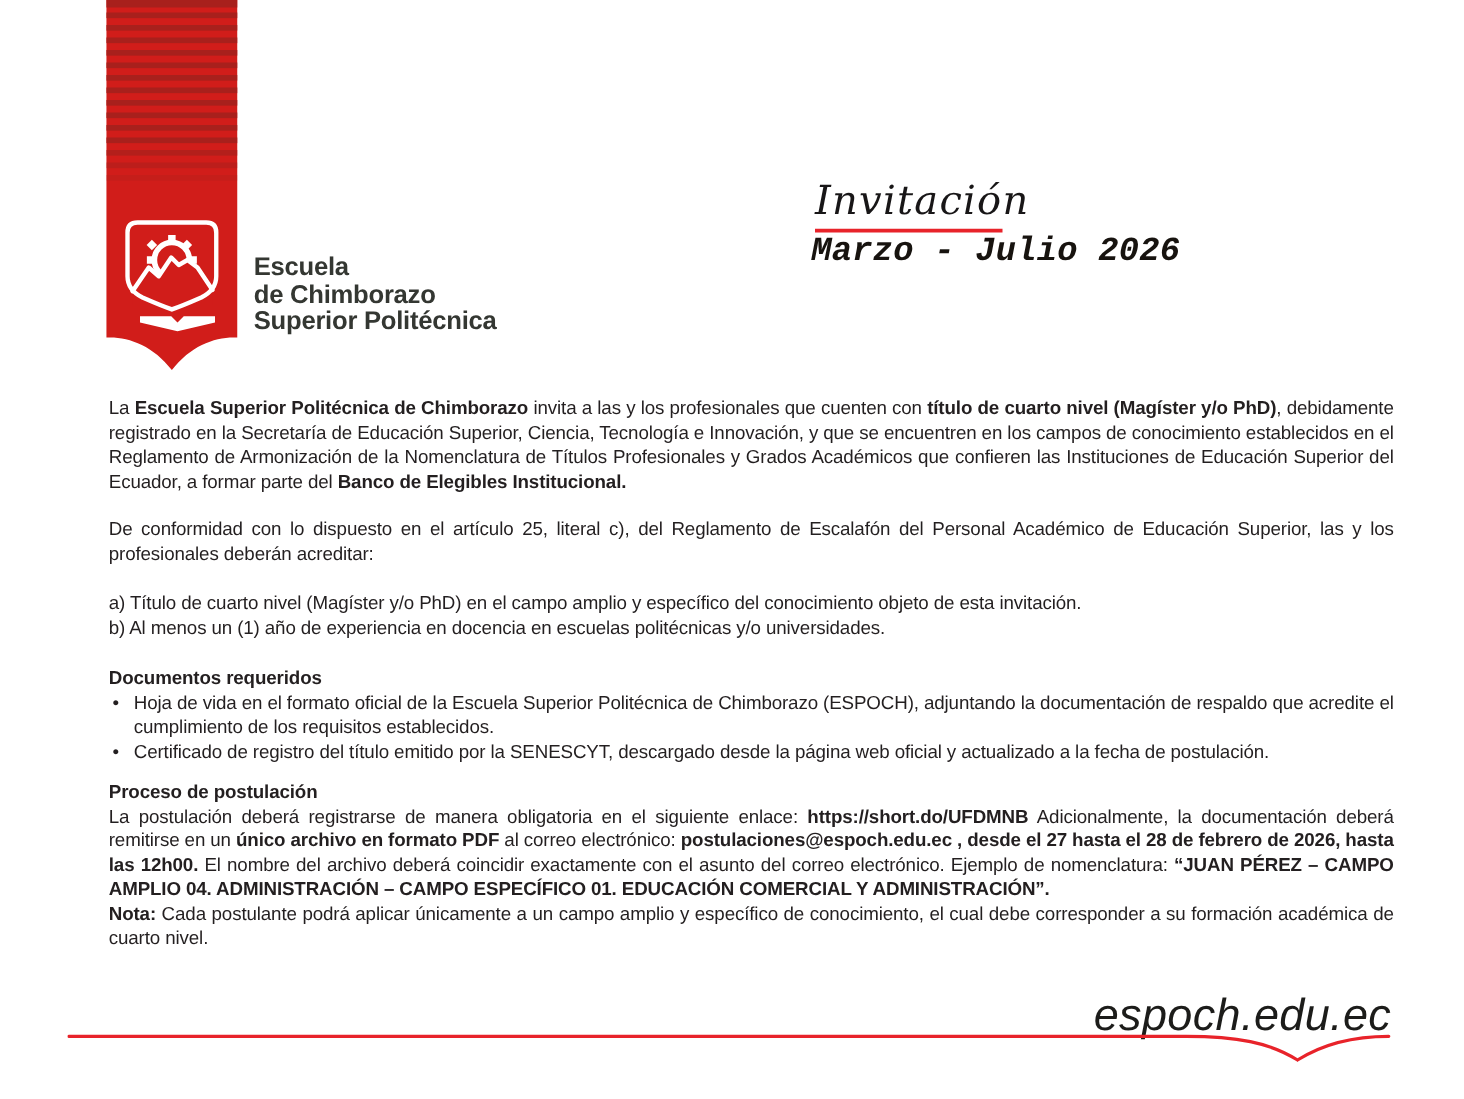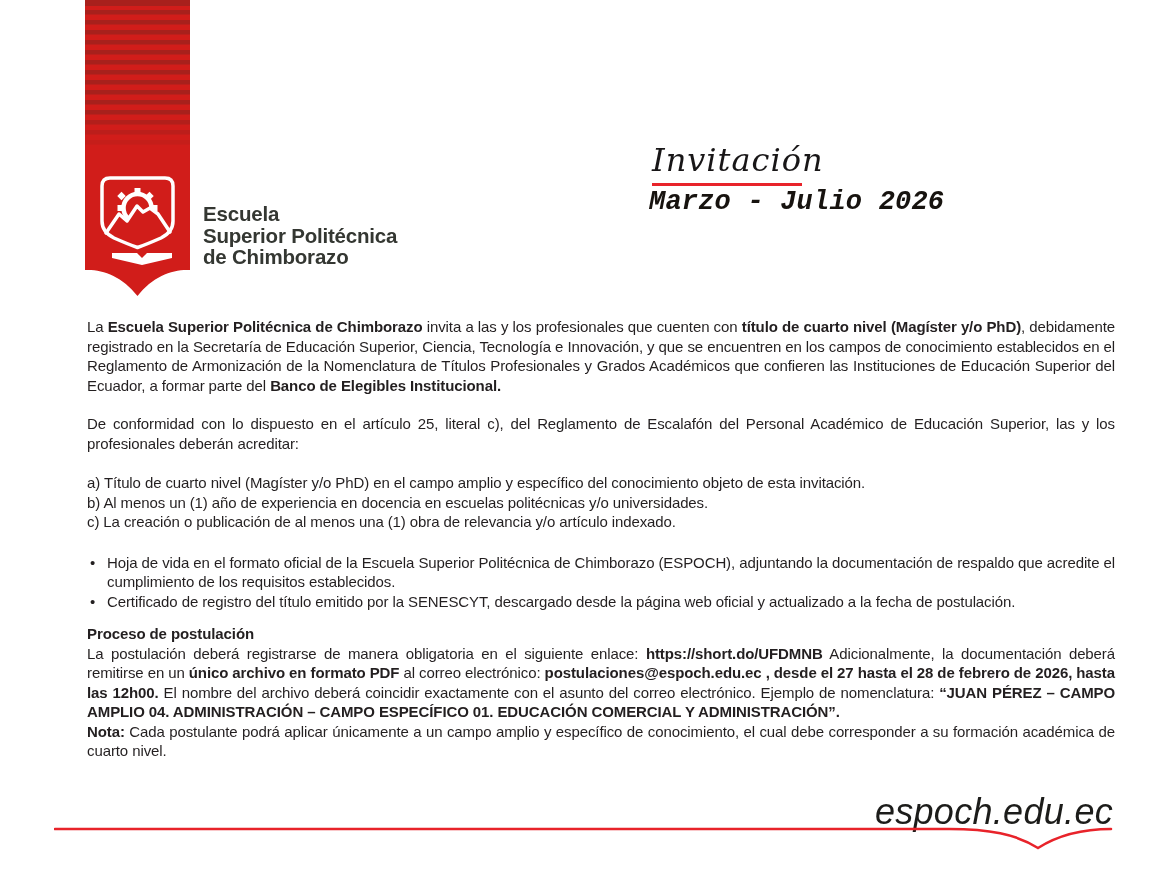--- a/index.html
+++ b/index.html
@@ -113,43 +113,43 @@
         <path d="M21,234 L34,215 L42,222 L52,206 L58,212 L65,209 L73,215 L85,233 L85,244 L21,244 Z" fill="var(--brand-red)"></path>
         <path d="M21,233 L34,214 L42,221 L52,206 L58,212 L65,208 L73,214 L85,232" fill="none" stroke="#fff" stroke-width="3.5" stroke-linejoin="round" stroke-linecap="round"></path>
         <path d="M17,186 Q17,178 25,178 H80 Q88,178 88,186 V221 Q88,232 76,238 Q60,245 52.5,247.5 Q45,245 29,238 Q17,232 17,221 Z" fill="none" stroke="#fff" stroke-width="3.5"></path>
         <path d="M27,253 H52 L57,258 L62,253 H87 L87,258 L57,265 L27,258 Z" fill="#fff"></path>
       </g>
     </svg>
   </div>
 
   <div class="brand-name">
     <div>Escuela</div>
+    <div>de Chimborazo</div>
     <div>Superior Politécnica</div>
-    <div>de Chimborazo</div>
   </div>
 
   <div class="title-block">
     <div class="kicker">Invitación</div>
     <div class="kicker-underline"></div>
     <div class="period">Marzo - Julio 2026</div>
   </div>
 
   <div class="content">
 
     <p class="para"><span>La </span><b>Escuela Superior Politécnica de Chimborazo</b><span> invita a las y los profesionales que cuenten con </span><b>título de cuarto nivel (Magíster y/o PhD)</b><span>, debidamente registrado en la Secretaría de Educación Superior, Ciencia, Tecnología e Innovación, y que se encuentren en los campos de conocimiento establecidos en el Reglamento de Armonización de la Nomenclatura de Títulos Profesionales y Grados Académicos que confieren las Instituciones de Educación Superior del Ecuador, a formar parte del </span><b>Banco de Elegibles Institucional.</b></p>
 
     <p class="accreditation">De conformidad con lo dispuesto en el artículo 25, literal c), del Reglamento de Escalafón del Personal Académico de Educación Superior, las y los profesionales deberán acreditar:</p>
 
     <div class="requirements">
       <div>a) Título de cuarto nivel (Magíster y/o PhD) en el campo amplio y específico del conocimiento objeto de esta invitación.</div>
       <div>b) Al menos un (1) año de experiencia en docencia en escuelas politécnicas y/o universidades.</div>
-      <div>c) La creación o publicación de al menos una (1) obra de relevancia y/o artículo indexado.</div>
     </div>
 
     <div class="documents">
+      <div class="section-heading">Documentos requeridos</div>
       <div class="bullet-item">
         <span class="bullet-glyph">•</span>
         <span class="bullet-text">Hoja de vida en el formato oficial de la Escuela Superior Politécnica de Chimborazo (ESPOCH), adjuntando la documentación de respaldo que acredite el cumplimiento de los requisitos establecidos.</span>
       </div>
       <div class="bullet-item">
         <span class="bullet-glyph">•</span>
         <span class="bullet-text">Certificado de registro del título emitido por la SENESCYT, descargado desde la página web oficial y actualizado a la fecha de postulación.</span>
       </div>
     </div>
 

